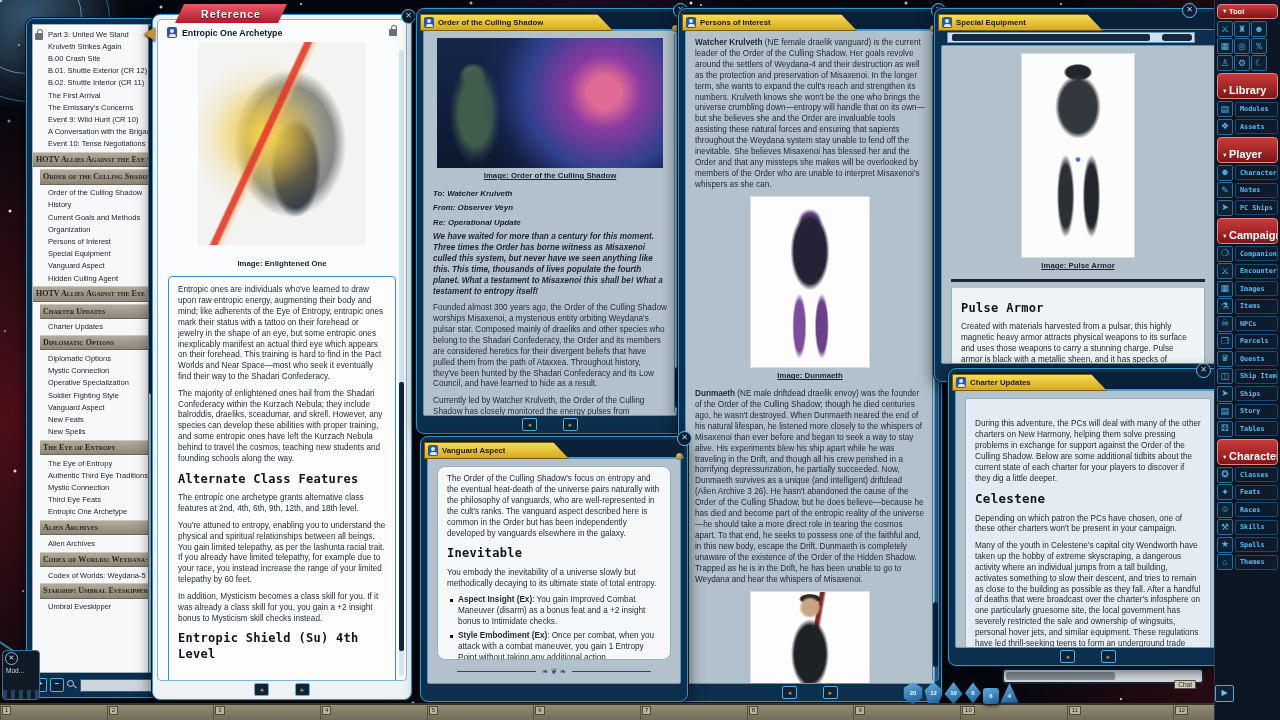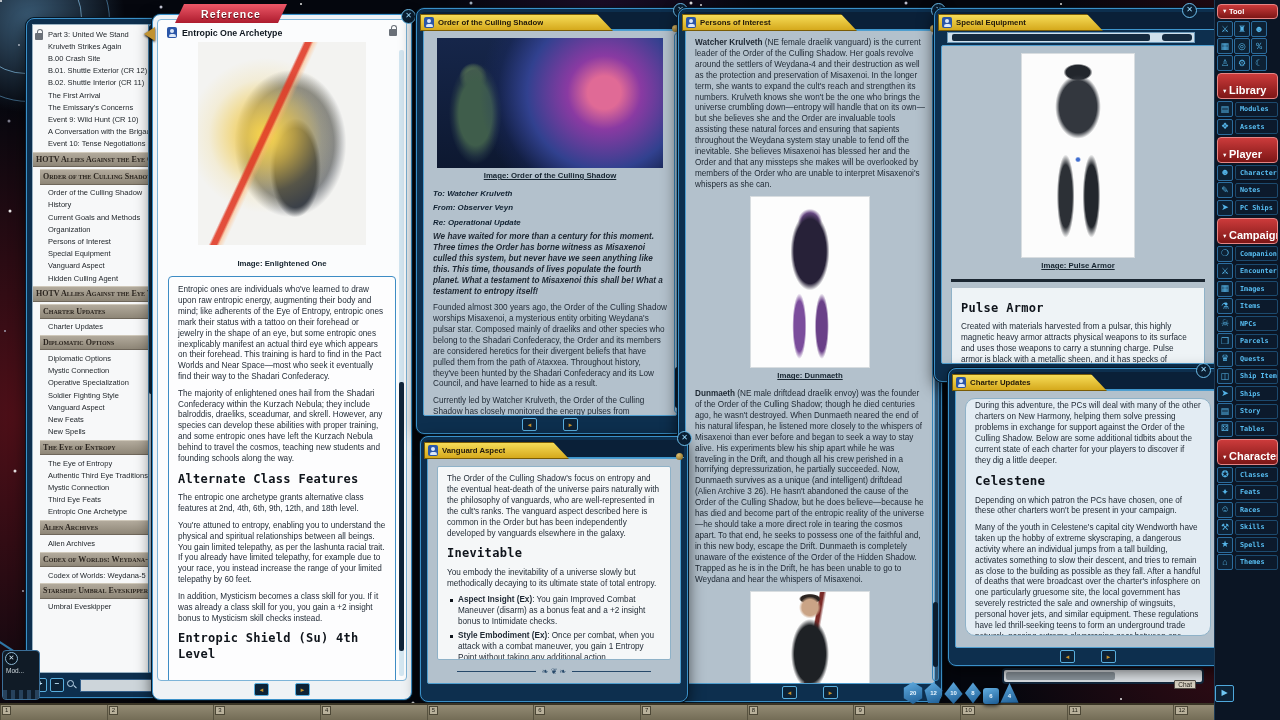--- a/index.html
+++ b/index.html
@@ -152,40 +152,40 @@
       filter:drop-shadow(0 1px 1px #000)}
 
   
   #culling{left:416px;top:8px;width:266px;height:424px;z-index:3}
   #culling .ybanner{left:3px;width:168px}
   #culling .win-body{background:#b3c1cc}
   #culling .vthumb{top:88%;height:11%}
   
   #vanguard{left:420px;top:436px;width:266px;height:264px;z-index:4}
   #vanguard .ybanner{left:3px;width:120px}
-  #vanguard .panel{background:#f5f7f8;border:1px solid #8fb2c8;border-radius:2px;padding:7px 9px;height:178px;overflow:hidden}
+  #vanguard .panel{background:#f5f7f8;border:1px solid #8fb2c8;border-radius:8px;padding:7px 9px;height:178px;overflow:hidden}
   
   #persons{left:678px;top:8px;width:262px;height:692px;z-index:3}
   #persons .ybanner{left:3px;width:150px}
   #persons .vthumb{top:88%;height:10%}
   
   #equip{left:934px;top:8px;width:286px;height:372px;z-index:3}
   #equip .ybanner{left:3px;width:140px}
   #equip .close{right:24px}
   #equip .win-body{top:36px}
   .hscroll{position:absolute;left:12px;right:26px;top:23px;height:9px;background:#cfe0ec;border:1px solid #6a98b8;z-index:2}
   .hthumb{position:absolute;left:4px;right:18%;top:1px;bottom:1px;background:#14293d;border-radius:2px}
   .hcap{position:absolute;right:2px;top:1px;bottom:1px;width:12%;background:#14293d;border-radius:3px}
   #equip .hrbar{height:3px;background:#1b2631;margin:4px 0 6px}
   #equip .panel{background:#eef3f6;border-left:1px solid #8fb2c8;border-right:1px solid #8fb2c8;padding:6px 9px}
   
   #charter{left:948px;top:368px;width:278px;height:296px;z-index:5}
   #charter .ybanner{left:3px;width:130px}
   #charter .close{right:16px}
-  #charter .panel{background:#e3ecf3;border:1px solid #8fb2c8;border-radius:10px;padding:2px 9px;height:232px;overflow:hidden}
+  #charter .panel{background:#e3ecf3;border:1px solid #8fb2c8;border-radius:2px;padding:20px 9px;height:232px;overflow:hidden}
   #charter .blk.h .txt{font-size:12.5px}
 
   
   #chatpeek{position:absolute;left:1002px;top:664px;width:202px;height:38px;z-index:4}
   #chatpeek .bar{position:absolute;left:0;top:4px;right:0;height:12px;background:#dfe4e8;border:2px solid #12273c;border-radius:4px}
   #chatpeek .cthumb{position:absolute;left:2px;top:2px;width:55%;bottom:2px;background:#8d979f;border-radius:2px}
   #chatpeek .chatlbl{position:absolute;right:8px;top:16px;background:#d8d2c2;border:1px solid #55504a;color:#1e1c16;
                      font-size:6.5px;padding:0 3px;border-radius:1px}
 
   

